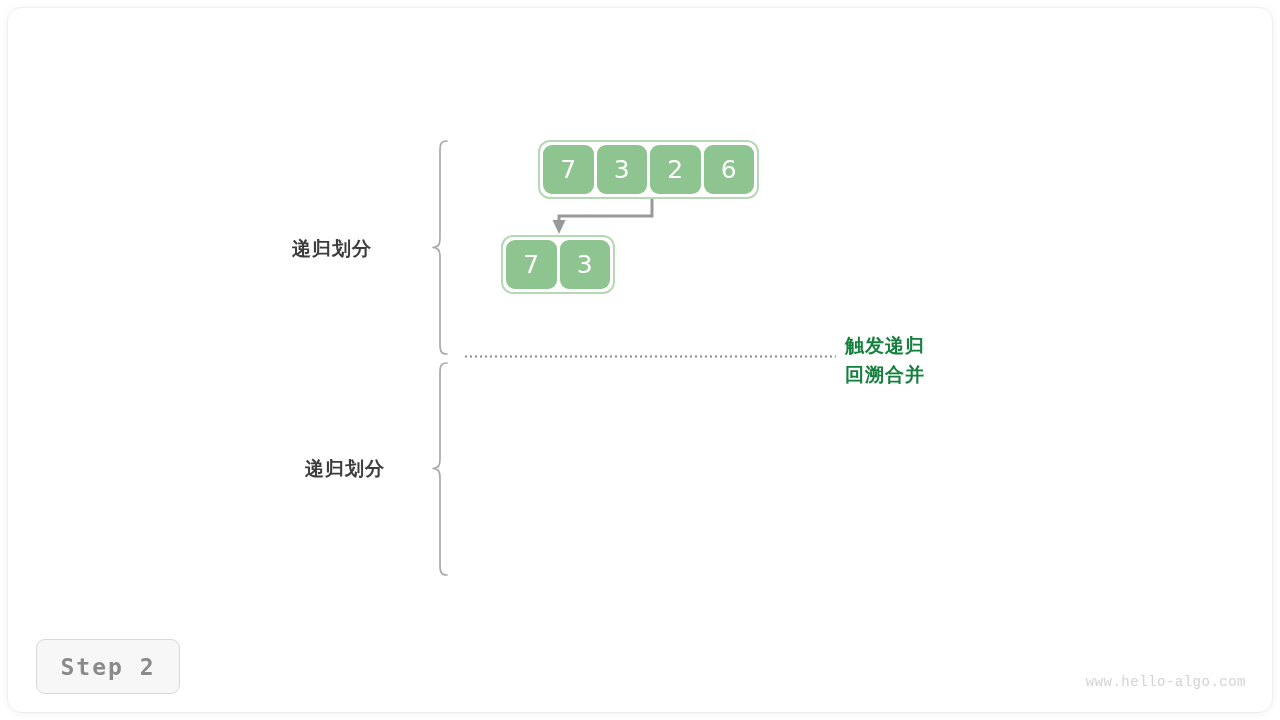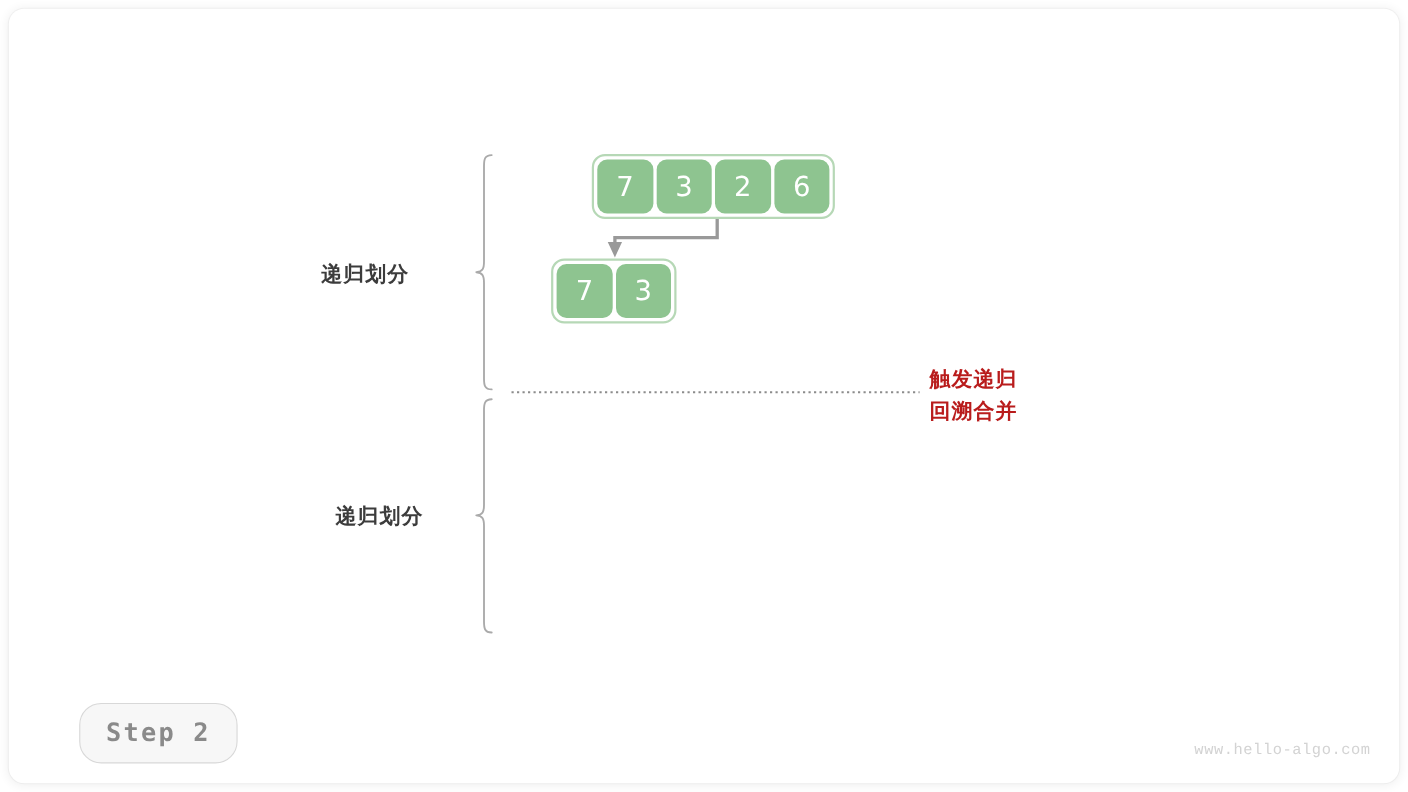--- a/index.html
+++ b/index.html
@@ -92,49 +92,48 @@
     letter-spacing: 1px;
     white-space: nowrap;
   }
   #label-divide { left: 292px; top: 236px; }
   #label-merge  { left: 305px; top: 456px; }
 
   #label-terminate {
     position: absolute;
     left: 845px;
     top: 331px;
-    color: #b91c1c;
+    color: #15803d;
     font-family: "DejaVu Sans", "Liberation Sans", sans-serif;
     font-weight: bold;
     font-size: 19px;
     letter-spacing: 1px;
     line-height: 29px;
     white-space: nowrap;
   }
 
   
   #step-badge {
     position: absolute;
     left: 36px;
     top: 639px;
     width: 144px;
     height: 55px;
     box-sizing: border-box;
     background: #f7f7f7;
     border: 1px solid #d8d8d8;
-    border-radius: 20px;
+    border-radius: 9px;
     display: flex;
     align-items: center;
     justify-content: center;
     color: #8a8a8a;
     font-family: "DejaVu Sans Mono", "Liberation Mono", monospace;
     font-weight: bold;
     font-size: 23px;
     letter-spacing: 2px;
-    margin-left: 36px;
   }
 
   
   #watermark {
     position: absolute;
     right: 34px;
     top: 674px;
     color: #d3d3d3;
     font-family: Liberation Mono, monospace;
     font-size: 14px;

